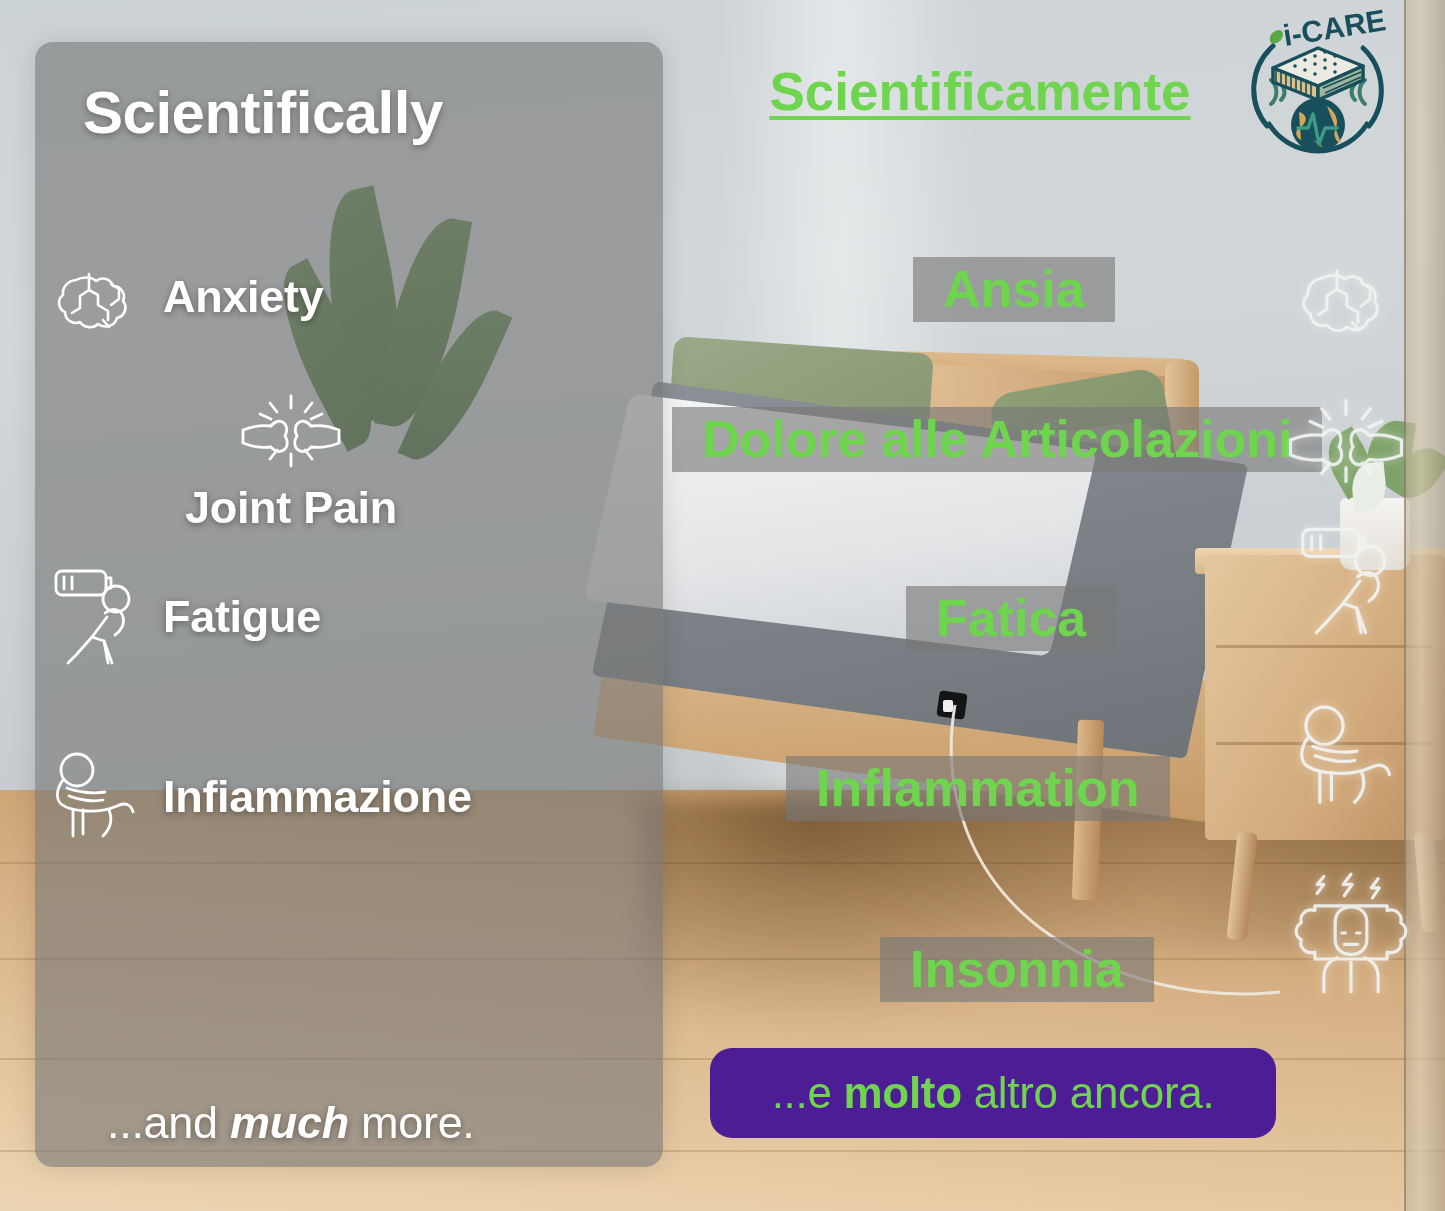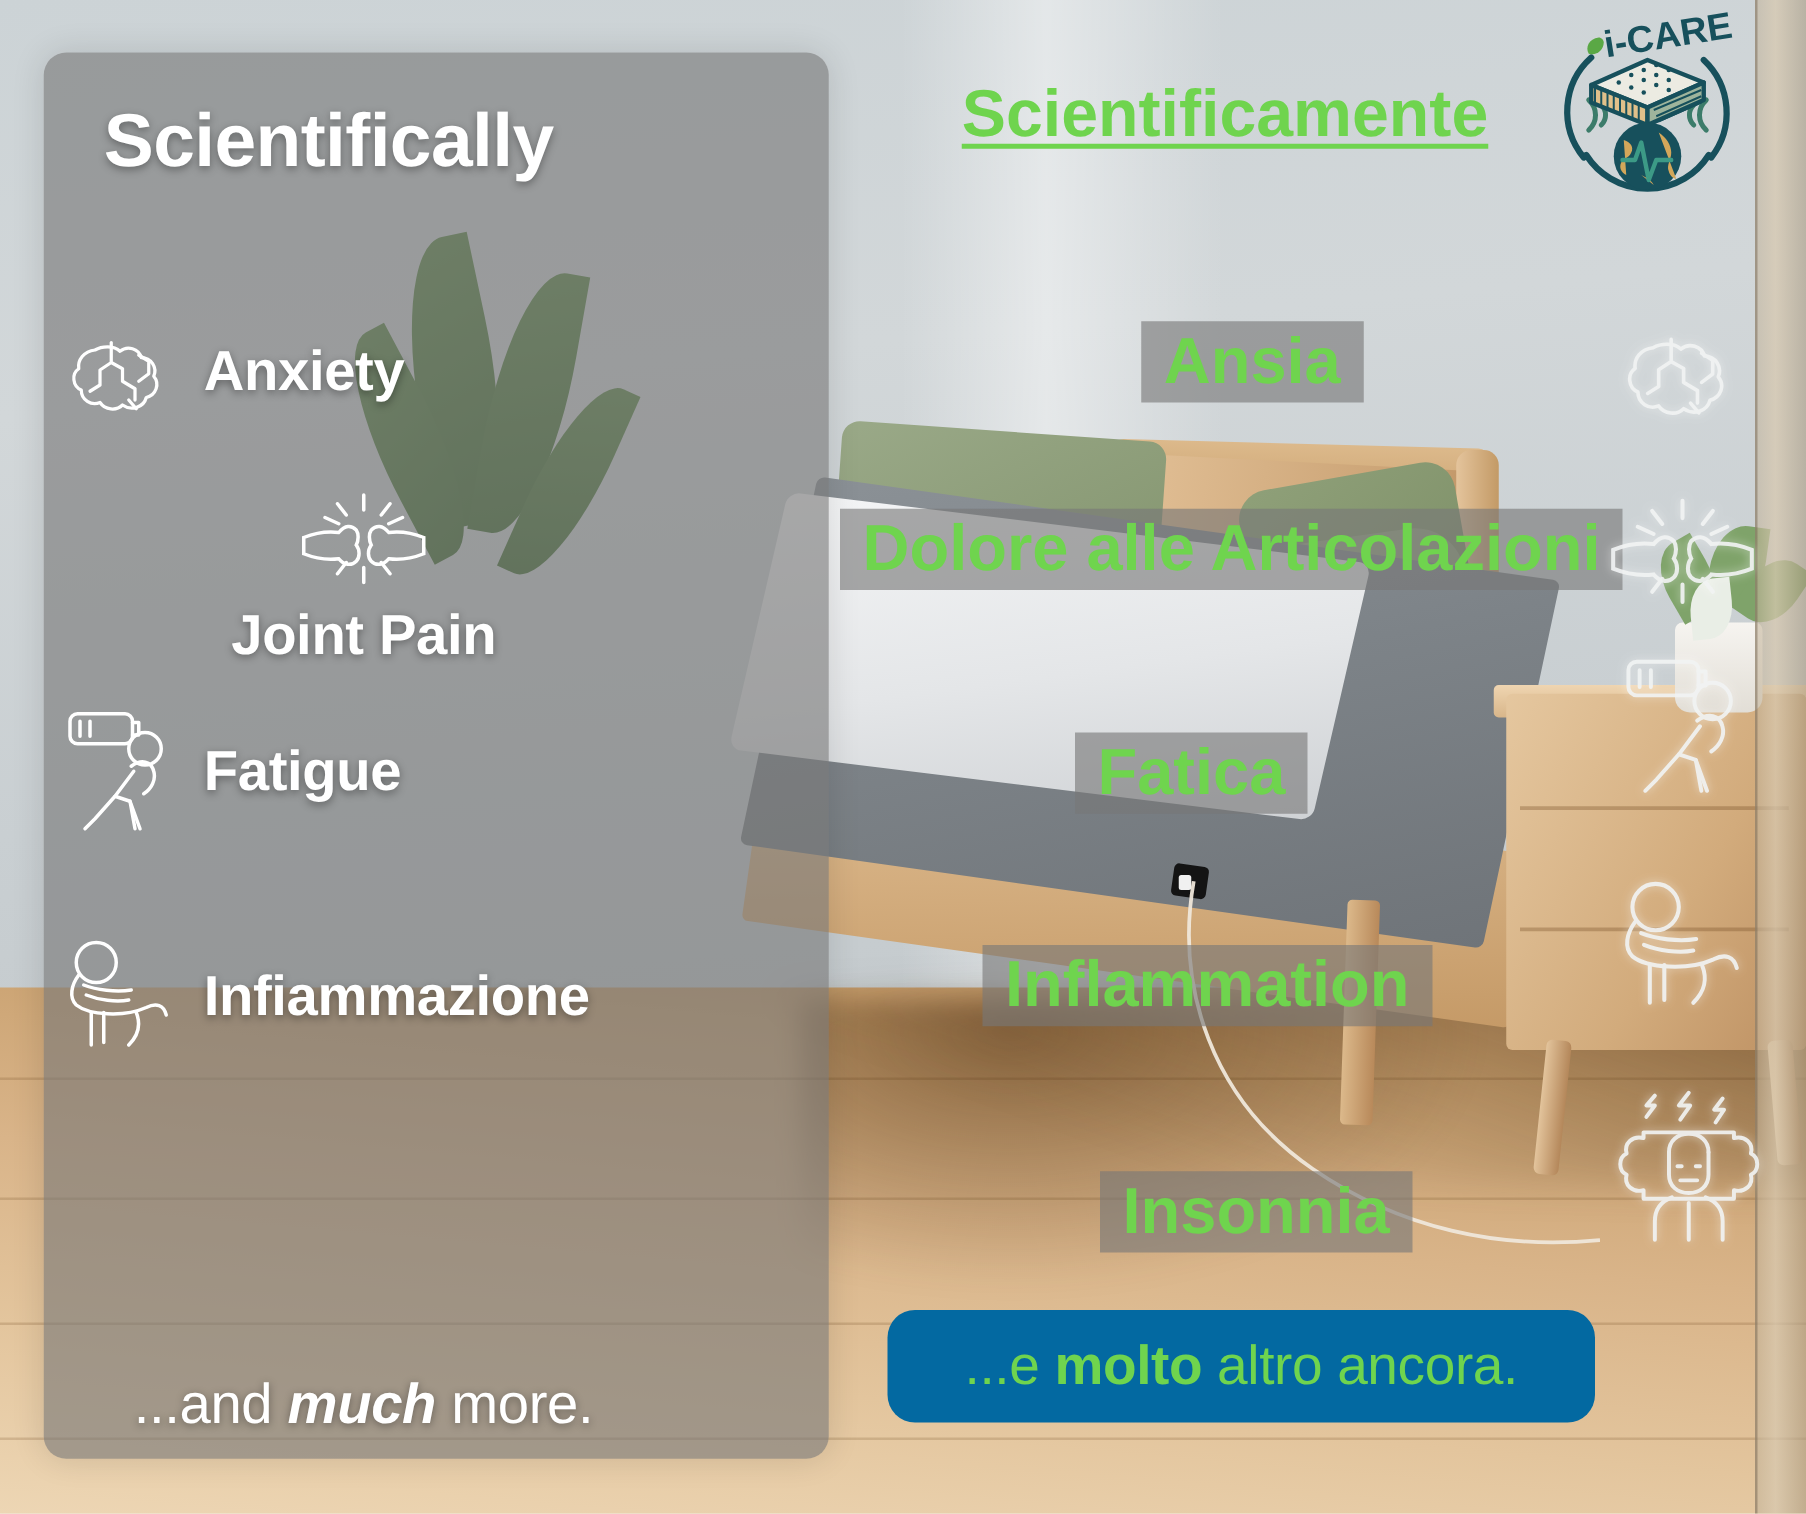--- a/index.html
+++ b/index.html
@@ -190,33 +190,33 @@
     text-align:center;color:#6fd44e;font-size:53px;font-weight:bold;
     line-height:1.22;
   }
   .it-head span{
     text-decoration:underline;text-decoration-thickness:4px;text-underline-offset:6px;
   }
   .it-label{
     position:absolute;
     background:rgba(120,120,120,.62);
     color:#6fd44e;font-weight:bold;
-    padding:4px 18px;
+    padding:4px 30px;
     white-space:nowrap;
     line-height:1.1;
   }
   .it-ansia{left:913px;top:257px;font-size:52px;}
   .it-joint{left:672px;top:407px;font-size:52px;}
-  .it-fat{left:860px;top:586px;font-size:52px;}
+  .it-fat{left:906px;top:586px;font-size:52px;}
   .it-infl{left:786px;top:756px;font-size:52px;}
   .it-ins{left:880px;top:937px;font-size:52px;}
 
   .blackbar{
     position:absolute;left:710px;top:1048px;width:566px;height:90px;
-    background:#0369a1;border-radius:22px;
+    background:#4c1d95;border-radius:22px;
     display:flex;align-items:center;justify-content:center;
   }
   .blackbar .t{color:#6fd44e;font-size:44px;letter-spacing:-.3px;}
   .blackbar .t b{font-weight:bold;}
 
   
   .r-ic{position:absolute;opacity:.92;filter:drop-shadow(0 0 4px rgba(255,255,255,.55));}
 
   
   .logo{position:absolute;left:1243px;top:8px;width:150px;height:165px;}

